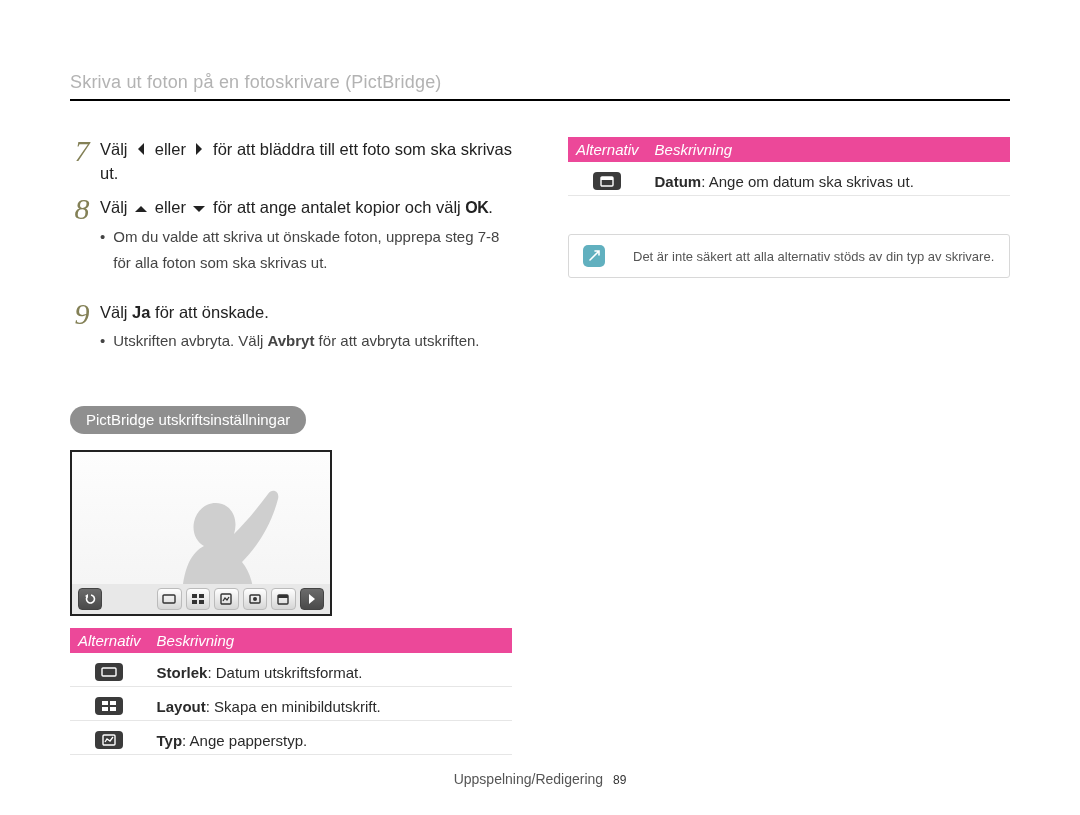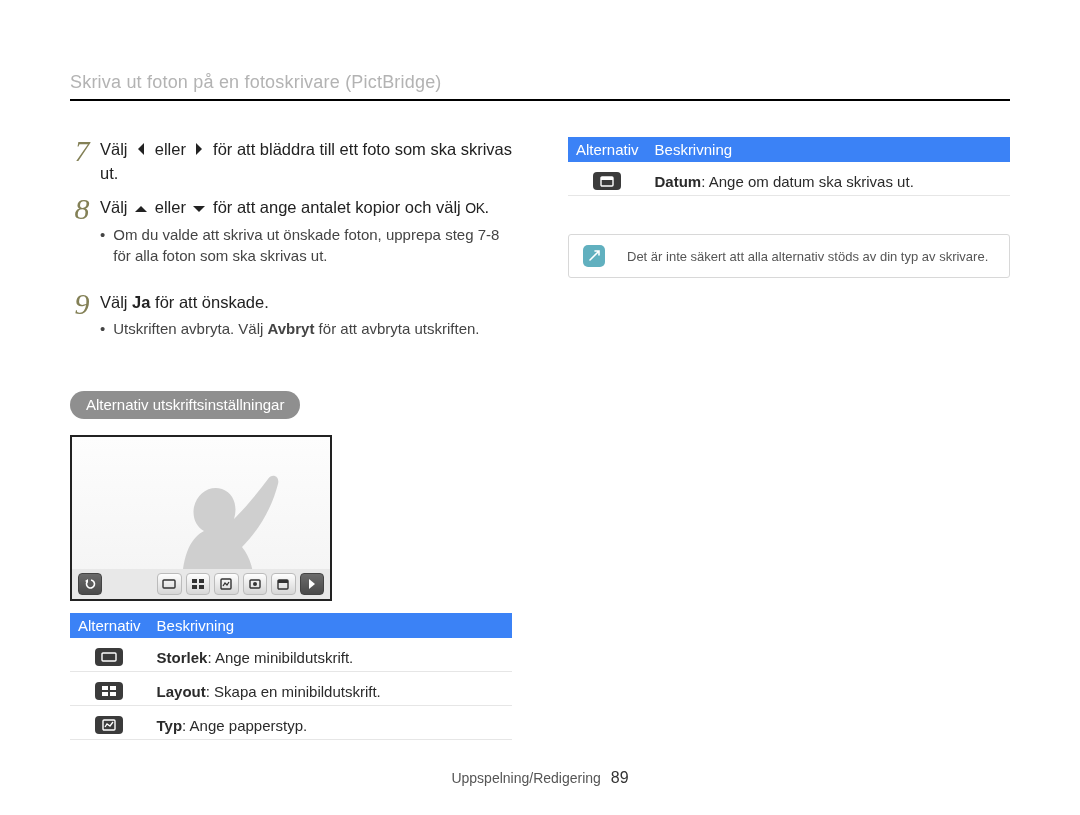--- a/index.html
+++ b/index.html
@@ -38,29 +38,29 @@
       flex: 0 0 auto;
       text-align: center;
     }
     .step-body {
       font-size: 16.5px;
       line-height: 24px;
       color: #222;
       flex: 1;
     }
     .step-body .main { margin-bottom: 4px; }
-    .bullet { display: flex; gap: 8px; margin: 4px 0 18px 0; font-size: 15px; color: #444; line-height: 21px;}
+    .bullet { display: flex; gap: 8px; margin: 4px 0 18px 0; font-size: 15px; color: #444; line-height: 26px;}
     .bullet::before { content: "•"; }
     .icon-inline {
       display: inline-flex;
       width: 18px; height: 14px;
       align-items: center; justify-content: center;
       vertical-align: -1px;
     }
-    .ok-mark { font-weight: 400; letter-spacing: -.5px; font-size: 14px; }
+    .ok-mark { font-weight: 700; letter-spacing: -.5px; font-size: 16px; }
 
     .pill {
       display: inline-block;
       background: #8f8f8f;
       color: #fff;
       font-size: 15px;
       padding: 5px 16px 6px;
       border-radius: 14px;
       margin: 28px 0 16px 0;
     }
@@ -90,61 +90,62 @@
     }
     .tbtn.dark { background: linear-gradient(#6b6b6b,#4a4a4a); color:#fff; border-color:#444;}
     .tspace { width: 50px; }
 
     table.opt {
       width: 100%;
       border-collapse: collapse;
       font-size: 15px;
     }
     table.opt thead th {
-      background: #3b82f6;
+      background: #ec4899;
       color: #fff;
       font-weight: 400;
       text-align: left;
       padding: 4px 8px;
       border: none;
+      font-style: italic;
     }
     table.opt thead th:first-child { width: 70px; }
     table.opt tbody td {
       padding: 10px 8px 5px 8px;
       border-bottom: 1px solid #e6e6e6;
       vertical-align: middle;
     }
     table.opt tbody td:first-child { text-align: center; }
     .ticon {
       display: inline-flex; width: 28px; height: 18px; border-radius:4px;
       background:#3b3b3b; color:#fff; align-items:center; justify-content:center;
       font-size:10px;
     }
     .note {
-      display: flex; gap: 22px;
+      display: flex; gap: 28px;
       border: 1px solid #d8d8d8;
       border-radius: 3px;
       padding: 10px 14px;
       margin-top: 38px;
       font-size: 13px;
       color: #555;
       align-items: center;
     }
     .note-badge {
       width: 22px; height: 22px; border-radius: 5px;
       background: #61b0bf;
       display:flex;align-items:center;justify-content:center;
     }
     .note-badge svg { width:14px;height:14px; }
 
     .footer {
       position: absolute; bottom: 28px; left: 0; right: 0;
       text-align: center; font-size: 14px; color: #555;
     }
-    .footer .pg { font-size: 16px; color: #333; margin-left: 6px;}
+    .footer .pg { font-size: 12px; color: #333; margin-left: 6px;}
   </style>
 </head>
 <body>
 
 <div class="header-title">Skriva ut foton på en fotoskrivare (PictBridge)</div>
 
 <div class="columns">
 
   <div class="col">
 
@@ -204,21 +205,21 @@
           <span>Välj </span><b>Ja</b><span> för att önskade.</span>
         </div>
         <div class="bullet">
           <span>
             <span>Utskriften avbryta. Välj </span><b>Avbryt</b><span> för att avbryta utskriften.</span>
           </span>
         </div>
       </div>
     </div>
 
-    <div class="pill">Alternativ utskriftsinställningar</div>
+    <div class="pill">PictBridge utskriftsinställningar</div>
 
     
     <div class="preview">
       <svg class="silhouette" viewBox="0 0 150 140">
         <path d="M40 140 C38 95 50 78 62 72 C54 68 50 58 52 48 C55 34 68 26 80 30 C92 34 96 48 92 60 C102 50 115 35 126 20 C130 14 138 17 136 25 C130 48 118 70 100 88 C110 100 114 120 112 140 Z"></path>
       </svg>
       <div class="toolbar">
         <div class="tbtn dark">
           <svg width="12" height="12" viewBox="0 0 12 12">
               <path d="M7 2 A4 4 0 1 1 3 4" fill="none" stroke="#fff" stroke-width="1.6"></path>
@@ -273,21 +274,21 @@
           <th>Beskrivning</th>
         </tr>
       </thead>
       <tbody>
         <tr>
           <td><span class="ticon">
                 <svg width="16" height="12" viewBox="0 0 16 12">
                   <rect x="1" y="2" width="14" height="8" rx="1" fill="none" stroke="#fff" stroke-width="1.4"></rect>
                 </svg>
               </span></td>
-          <td><b>Storlek</b><span>: Ange minibildutskrift.</span></td>
+          <td><b>Storlek</b><span>: Datum utskriftsformat.</span></td>
         </tr>
         <tr>
           <td><span class="ticon">
                 <svg width="16" height="12" viewBox="0 0 16 12">
                   <rect x="1" y="1" width="6" height="4" fill="#fff"></rect>
                   <rect x="9" y="1" width="6" height="4" fill="#fff"></rect>
                   <rect x="1" y="7" width="6" height="4" fill="#fff"></rect>
                   <rect x="9" y="7" width="6" height="4" fill="#fff"></rect>
                 </svg>
               </span></td>

